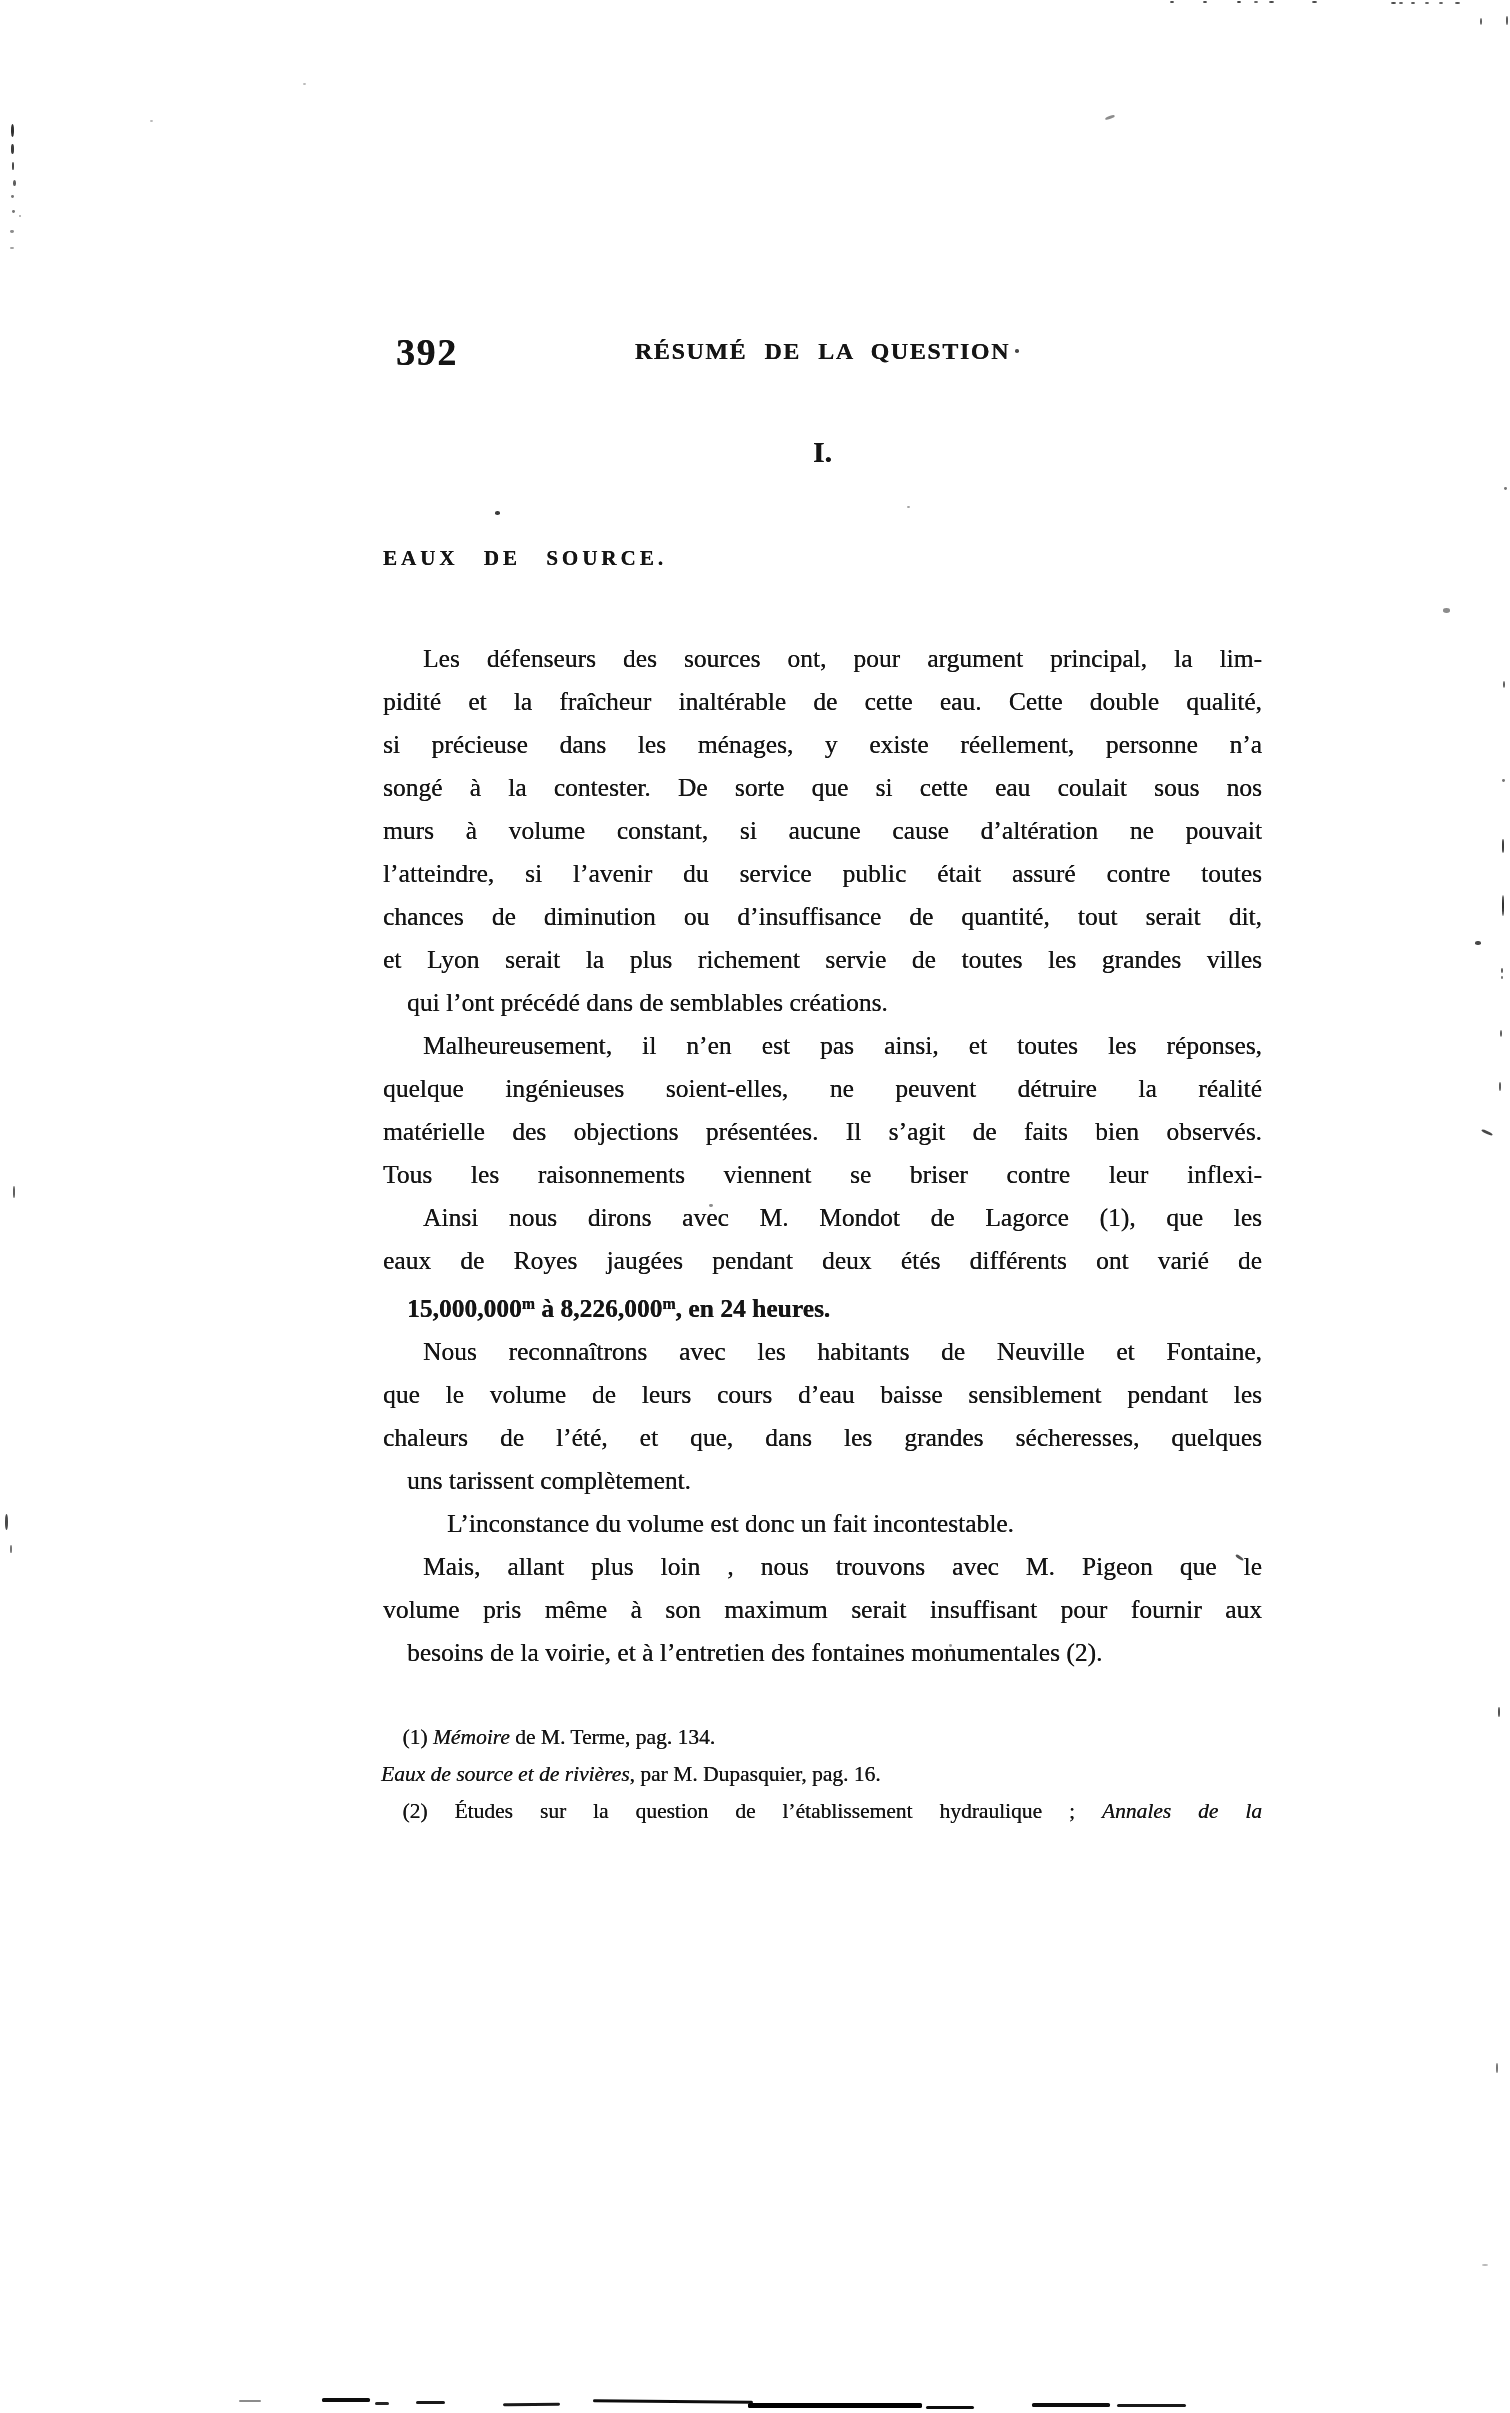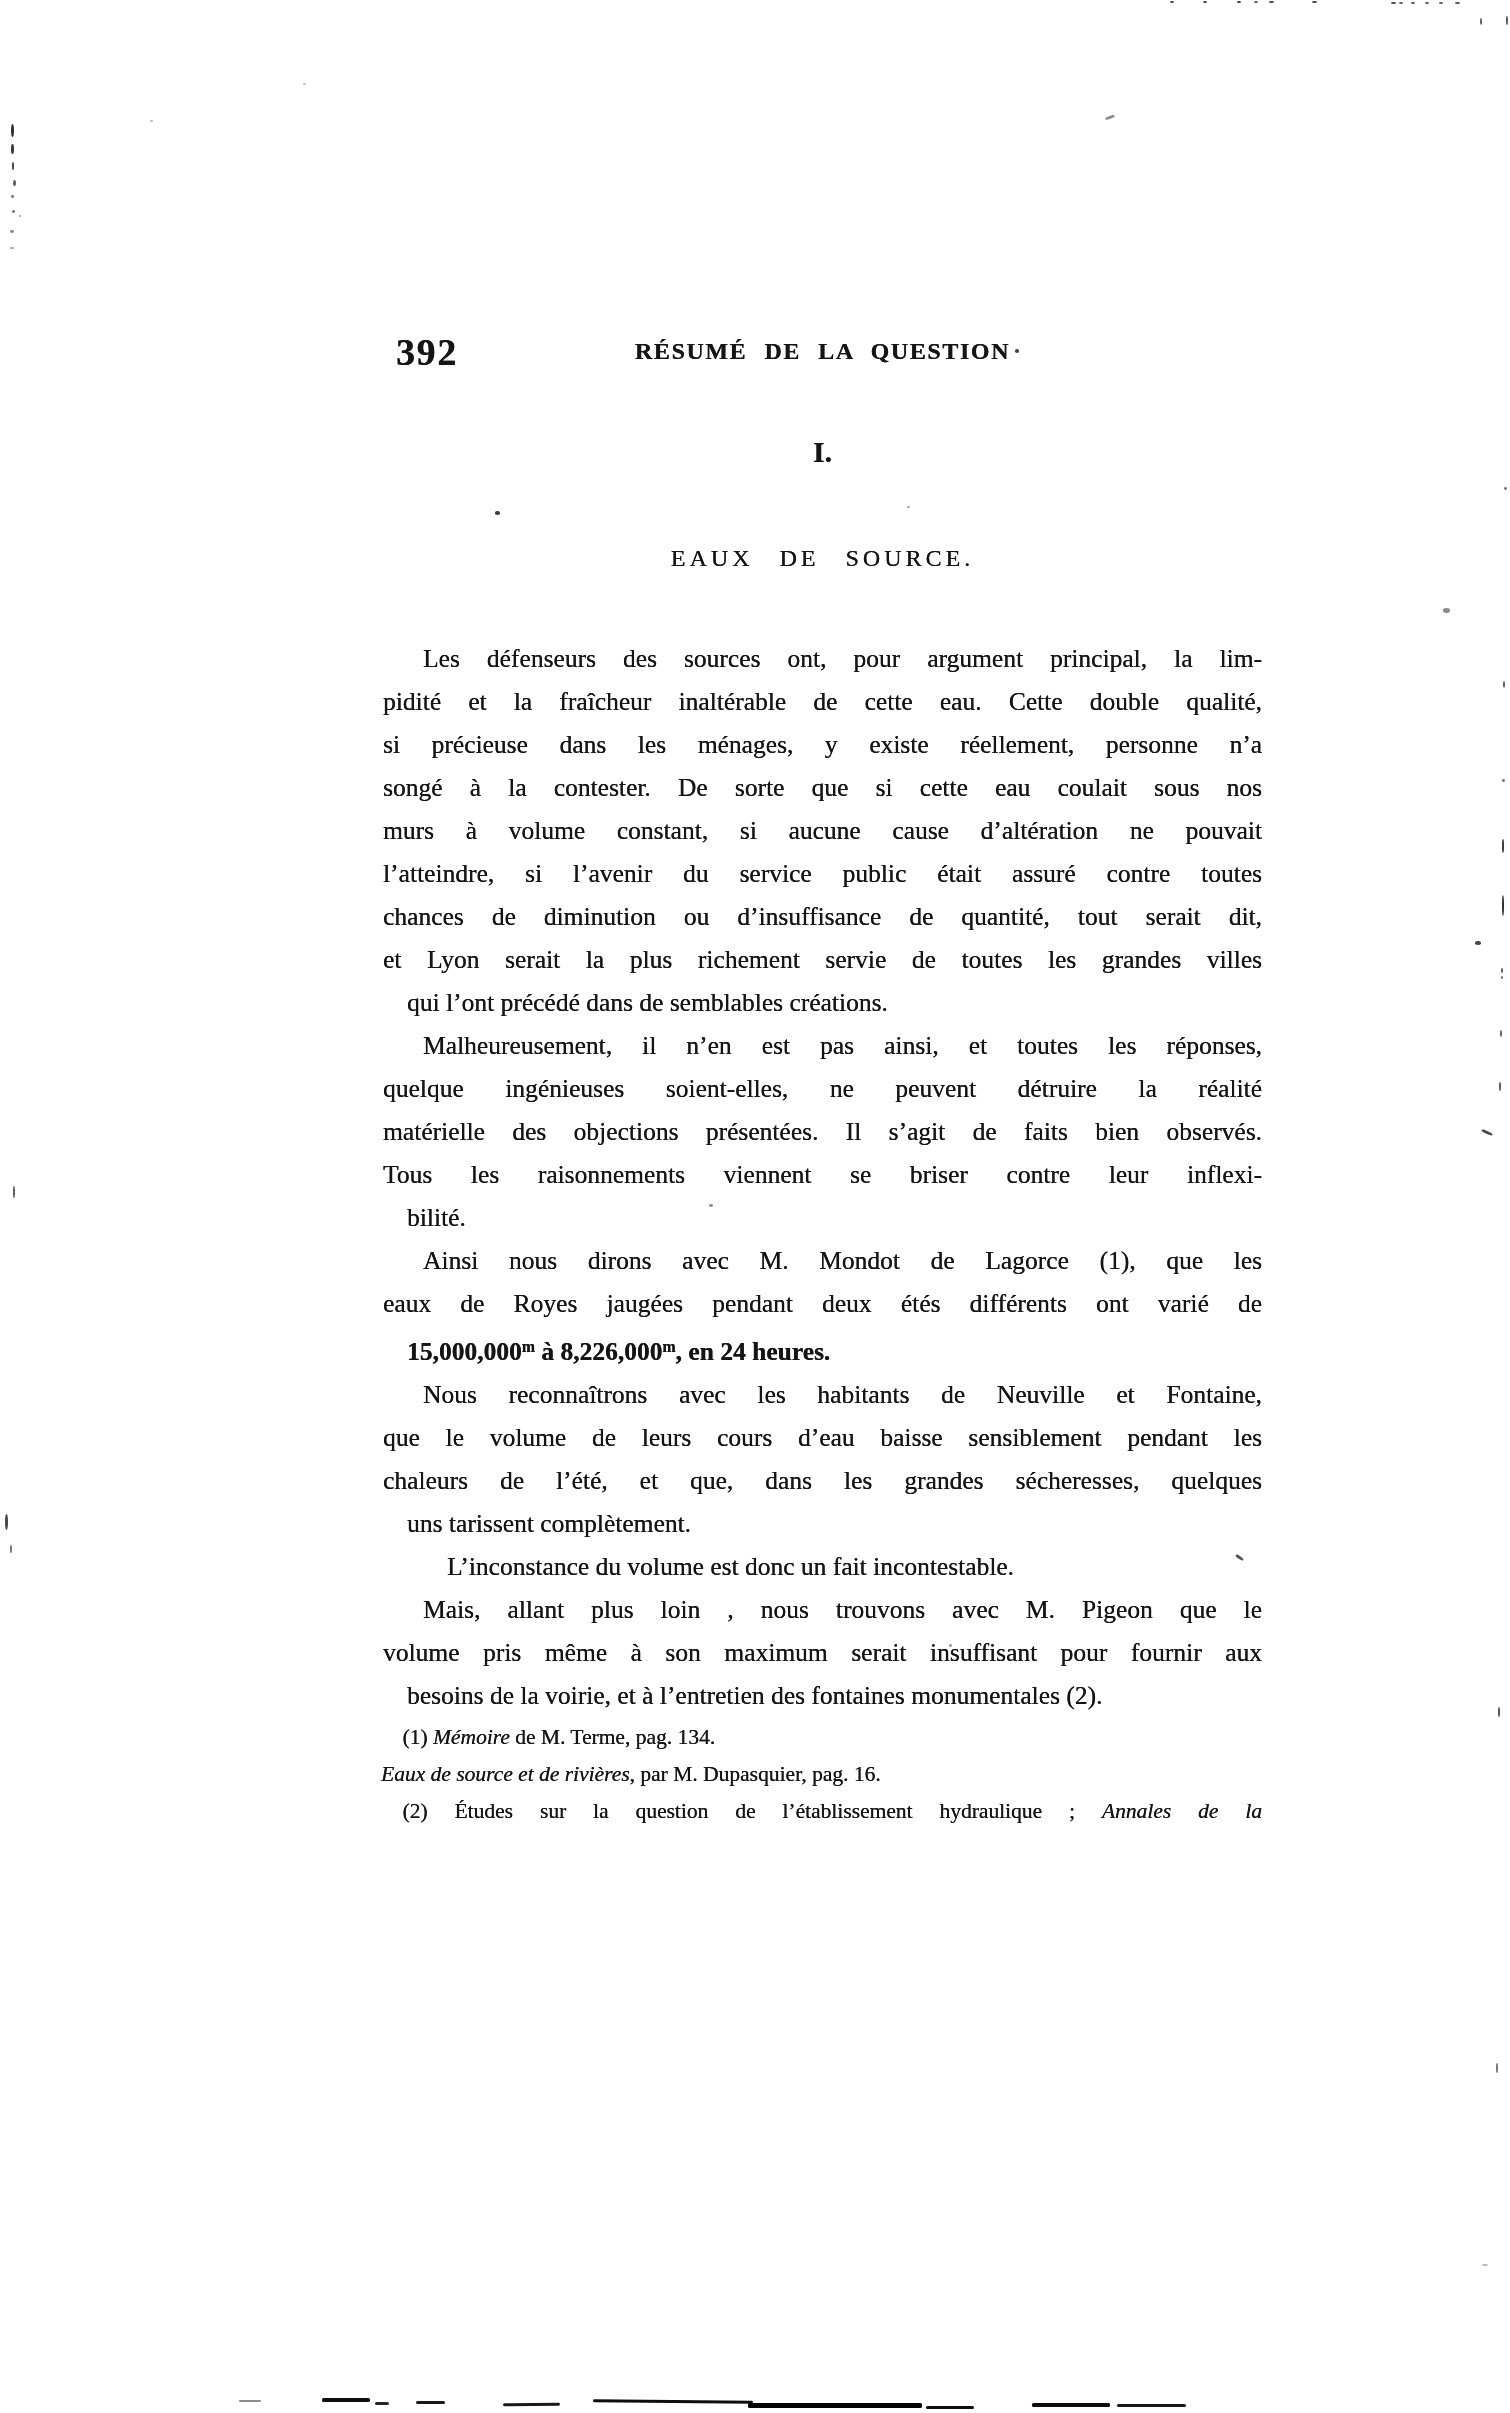--- a/index.html
+++ b/index.html
@@ -24,22 +24,22 @@
     font-size:24px;line-height:27px;font-weight:bold;
     letter-spacing:1.6px;word-spacing:9.6px;
   }
   .sec-num{
     left:383px;top:436px;width:879px;
     text-align:center;
     font-size:30px;line-height:32px;font-weight:bold;
   }
   .sec-title{
     left:383px;top:546px;width:879px;
-    text-align:center;
-    font-size:24px;line-height:25.5px;font-weight:normal;
+    text-align:left;
+    font-size:21px;line-height:25.5px;font-weight:bold;
     letter-spacing:4px;word-spacing:16px;
   }
   .body-text{
     left:383px;top:637px;width:879px;
     font-size:25.5px;line-height:43px;
   }
   .line{text-align:justify;text-align-last:justify;}
   .line.last{text-align-last:left;margin-left:24px;}
   .para .line.first{text-indent:40px;}
   .fn{
@@ -75,21 +75,20 @@
         <div class="line">l’atteindre, si l’avenir du service public était assuré contre toutes</div>
         <div class="line">chances de diminution ou d’insuffisance de quantité, tout serait dit,</div>
         <div class="line">et Lyon serait la plus richement servie de toutes les grandes villes</div>
         <div class="line last">qui l’ont précédé dans de semblables créations.</div>
       </div>
       <div class="para">
         <div class="line first">Malheureusement, il n’en est pas ainsi, et toutes les réponses,</div>
         <div class="line">quelque ingénieuses soient-elles, ne peuvent détruire la réalité</div>
         <div class="line">matérielle des objections présentées. Il s’agit de faits bien observés.</div>
         <div class="line">Tous les raisonnements viennent se briser contre leur inflexi-</div>
-        <div class="line last">bilité.</div>
       </div>
       <div class="para">
         <div class="line first">Ainsi nous dirons avec M. Mondot de Lagorce (1), que les</div>
         <div class="line">eaux de Royes jaugées pendant deux étés différents ont varié de</div>
         <div class="line last"><span class="seg b">15,000,000</span><span class="seg b sup">m</span><span class="seg b"> à 8,226,000</span><span class="seg b sup">m</span><span class="seg b">, en 24 heures.</span></div>
       </div>
       <div class="para">
         <div class="line first">Nous reconnaîtrons avec les habitants de Neuville et Fontaine,</div>
         <div class="line">que le volume de leurs cours d’eau baisse sensiblement pendant les</div>
         <div class="line">chaleurs de l’été, et que, dans les grandes sécheresses, quelques</div>

